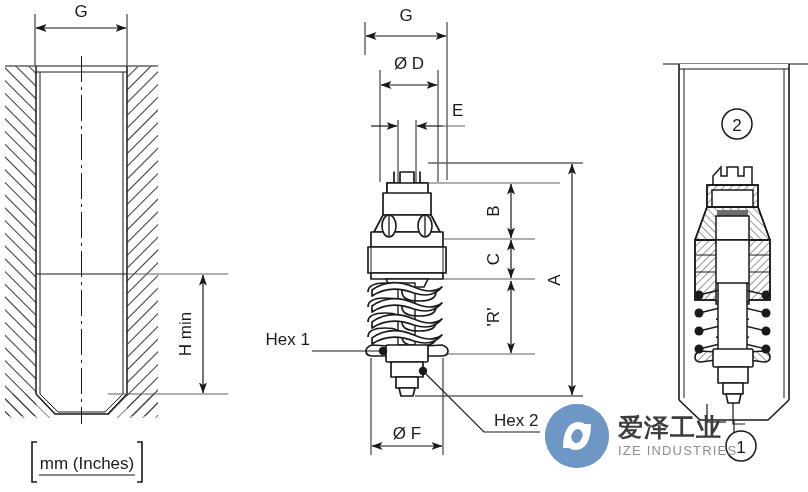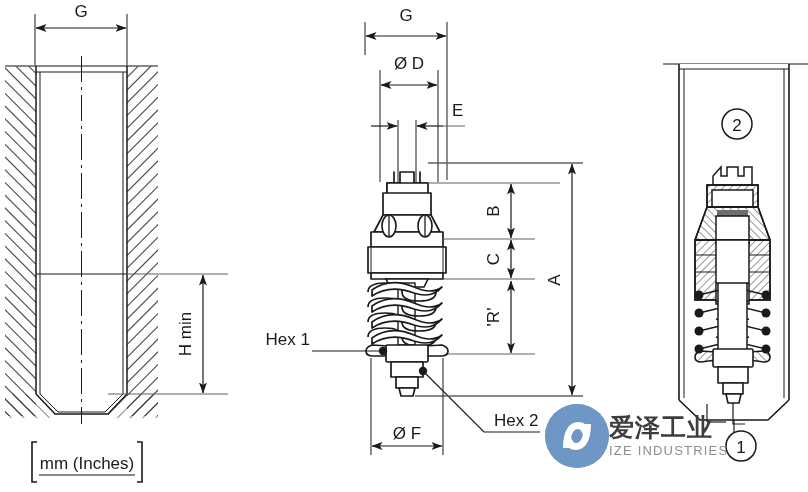--- a/index.html
+++ b/index.html
@@ -2,21 +2,21 @@
 <html><head>
 <meta charset="utf-8">
 <style>
   html,body{margin:0;padding:0;background:#ffffff;}
   body{width:808px;height:492px;overflow:hidden;
        font-family:"Liberation Sans","DejaVu Sans",sans-serif;}
   #stage{position:relative;width:808px;height:492px;background:#fff;}
   svg{display:block;}
   .lbl{font-family:"Liberation Sans","DejaVu Sans",sans-serif;font-size:17px;fill:#1a1a1a;}
   .unitbox{position:absolute;left:29px;top:438px;}
-  .brand{position:absolute;left:545px;top:404px;display:flex;align-items:center;}
+  .brand{position:absolute;left:545px;top:404px;display:flex;align-items:center;gap:9px;}
   .brand-mark{width:64px;height:64px;border-radius:50%;background:#6f97c6;position:relative;overflow:hidden;}
   .brand-txt{display:flex;flex-direction:column;line-height:1;}
   .brand-cn{font-size:25px;font-weight:bold;color:#3d3d3d;letter-spacing:1px;
             font-family:"DejaVu Sans","Liberation Sans",sans-serif;}
   .brand-en{font-size:13px;color:#8d8d8d;letter-spacing:1.2px;margin-top:4px;text-align:center;}
 </style>
 </head>
 <body>
 
 <div id="stage">

